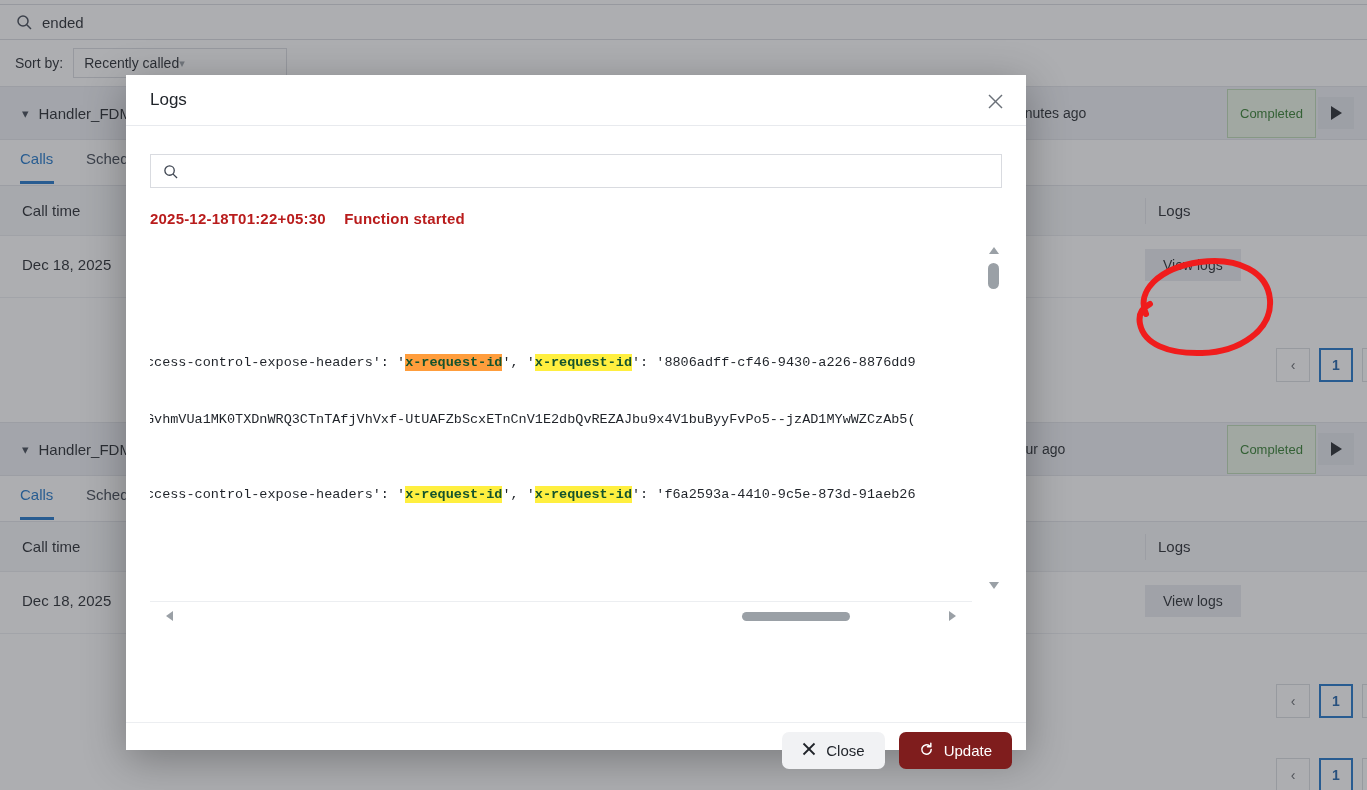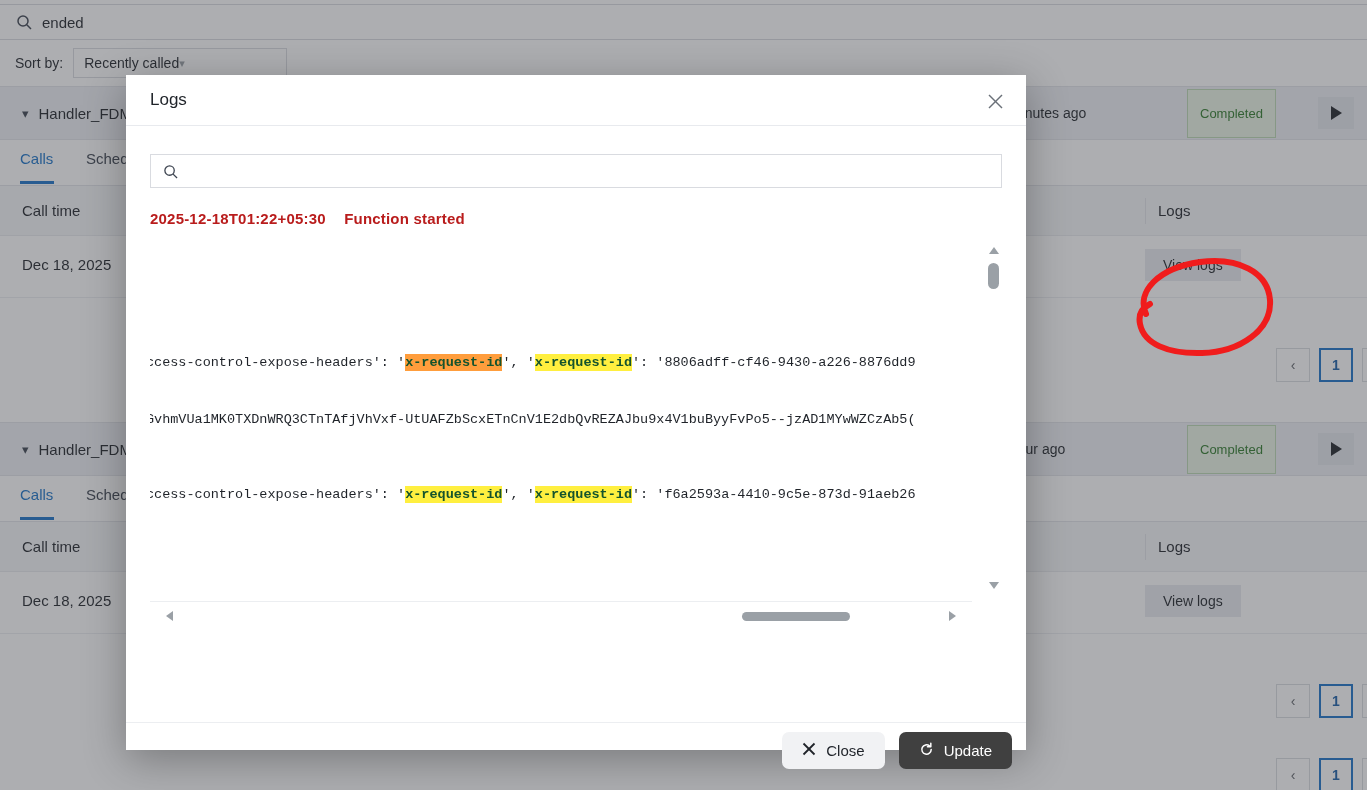--- a/index.html
+++ b/index.html
@@ -36,21 +36,21 @@
 
   .fn-row {
     position: absolute; left: 0; width: 1367px; height: 54px;
     background: #eef0f4; border-top: 1px solid #e2e4e8; border-bottom: 1px solid #e2e4e8;
     display: flex; align-items: center;
   }
   .fn-row .caret { margin-left: 22px; font-size: 13px; color: #3d4450; }
   .fn-row .name { margin-left: 10px; font-size: 15px; color: #1f2329; }
   .fn-row .ago { position: absolute; left: 1010px; font-size: 14px; color: #1f2329; }
   .badge {
-    position: absolute; left: 1187px;
+    position: absolute; left: 1227px;
     border: 1px solid #bcd9b4; background: #eaf4e6; color: #2f7a2a;
     font-size: 13px; padding: 16px 12px;
   }
   .play-btn {
     position: absolute; left: 1318px; width: 36px; height: 32px;
     background: #e4e7ec; display: flex; align-items: center; justify-content: center;
   }
   .play-btn.second { left: 1318px; }
   .play-tri {
     width: 0; height: 0; border-left: 11px solid #1f2329;
@@ -155,21 +155,21 @@
   .hs-thumb { position: absolute; left: 592px; top: 10px; width: 108px; height: 9px;
     background: #9aa0a6; border-radius: 5px; }
 
   .modal-foot {
     position: relative; height: 56px; border-top: 1px solid #eceef1;
     display: flex; align-items: center; justify-content: flex-end; gap: 14px; padding-right: 14px;
   }
   .btn { display: flex; align-items: flex-start; gap: 10px; font-size: 15px;
          padding: 10px 20px; border-radius: 7px; }
   .btn-close { background: #f1f2f4; color: #1f2329; }
-  .btn-update { background: #404040; color: #fff; }
+  .btn-update { background: #7f1d1d; color: #fff; }
 
   .ico { display: inline-flex; align-items: center; justify-content: center; }
 
   
   .annot { position: absolute; left: 1128px; top: 252px; pointer-events: none; }
 </style>
 </head>
 <body>
 
 <div id="root">

